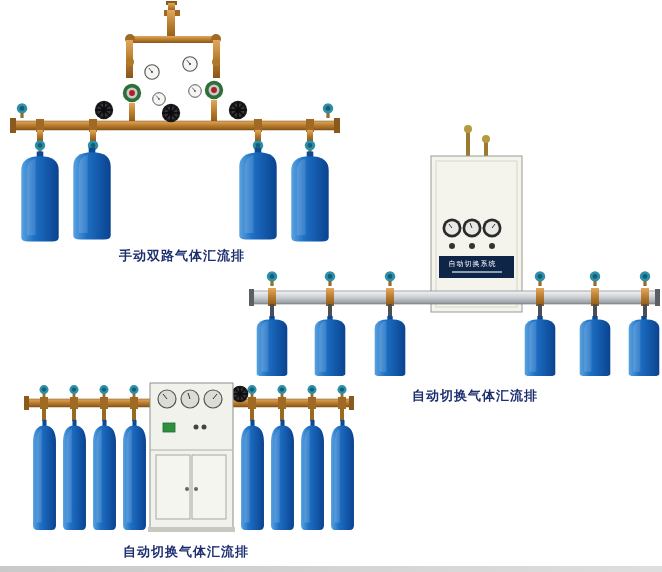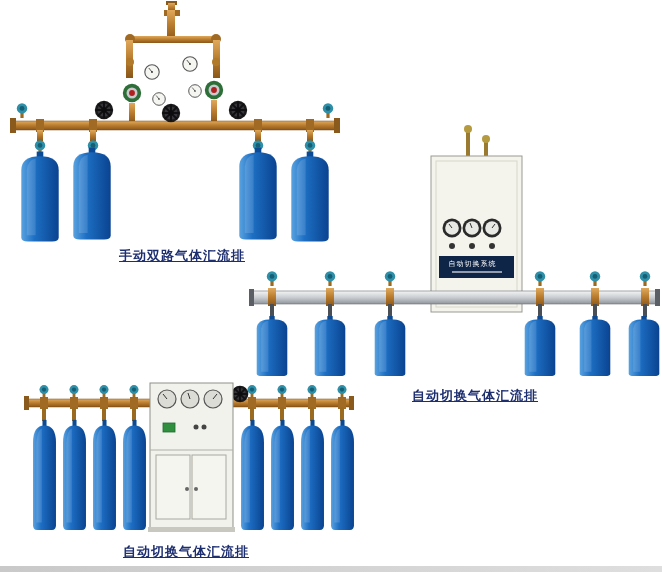--- a/index.html
+++ b/index.html
@@ -1,21 +1,21 @@
 <!DOCTYPE html>
 <html><head>
 <meta charset="utf-8">
 <style>
   * { margin:0; padding:0; box-sizing:border-box; }
   html,body { background:#ffffff; font-family:"DejaVu Sans","Liberation Sans",sans-serif; }
   .canvas { position:relative; width:662px; height:572px; background:#ffffff; overflow:hidden; }
   .canvas svg { position:absolute; left:0; top:0; }
   .caption {
     position:absolute; width:160px; text-align:center;
-    font-size:13px; font-weight:bold; color:#1e2f70; letter-spacing:1px;text-decoration:underline;
+    font-size:13px; font-weight:bold; color:#1e2f70; letter-spacing:1px;
   }
   .caption-1 { left:102px; top:247px; }
   .caption-2 { left:395px; top:387px; }
   .caption-3 { left:106px; top:543px; }
   .cabinet-label {
     position:absolute; left:439px; top:259px; width:67px; text-align:center;
     font-size:7px; font-weight:normal; color:#ffffff; letter-spacing:1px;
   }
   .cabinet-sublabel-line {
     position:absolute; left:452px; top:271px; width:50px; height:2px;

